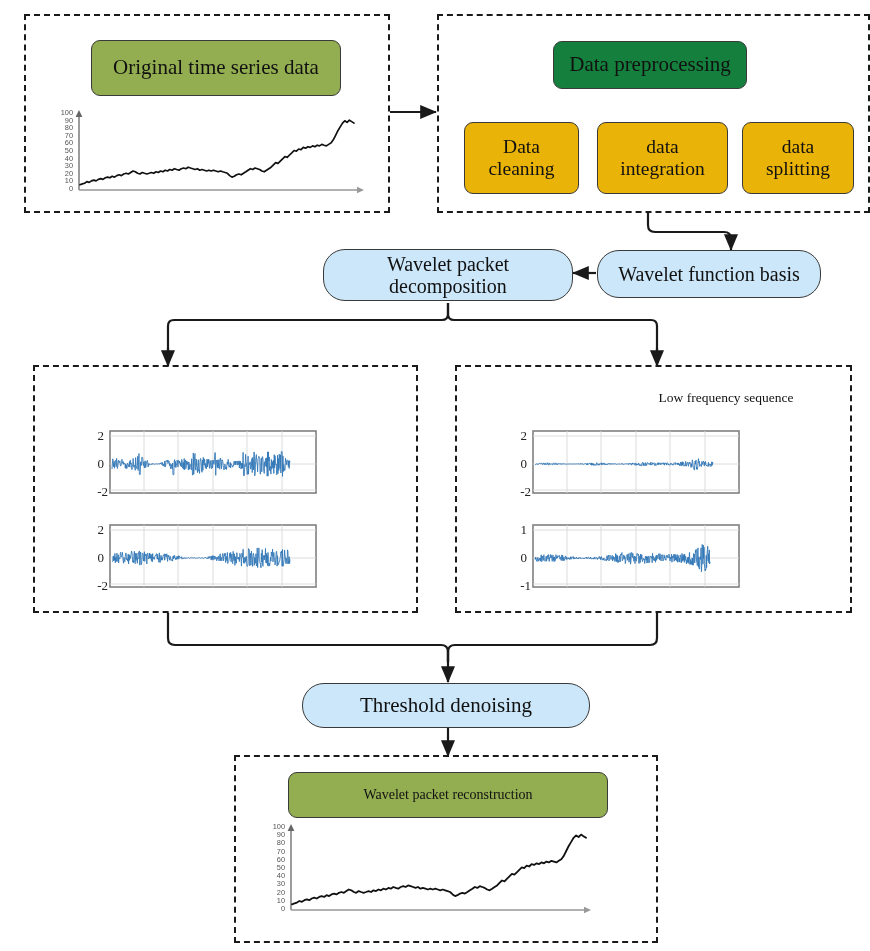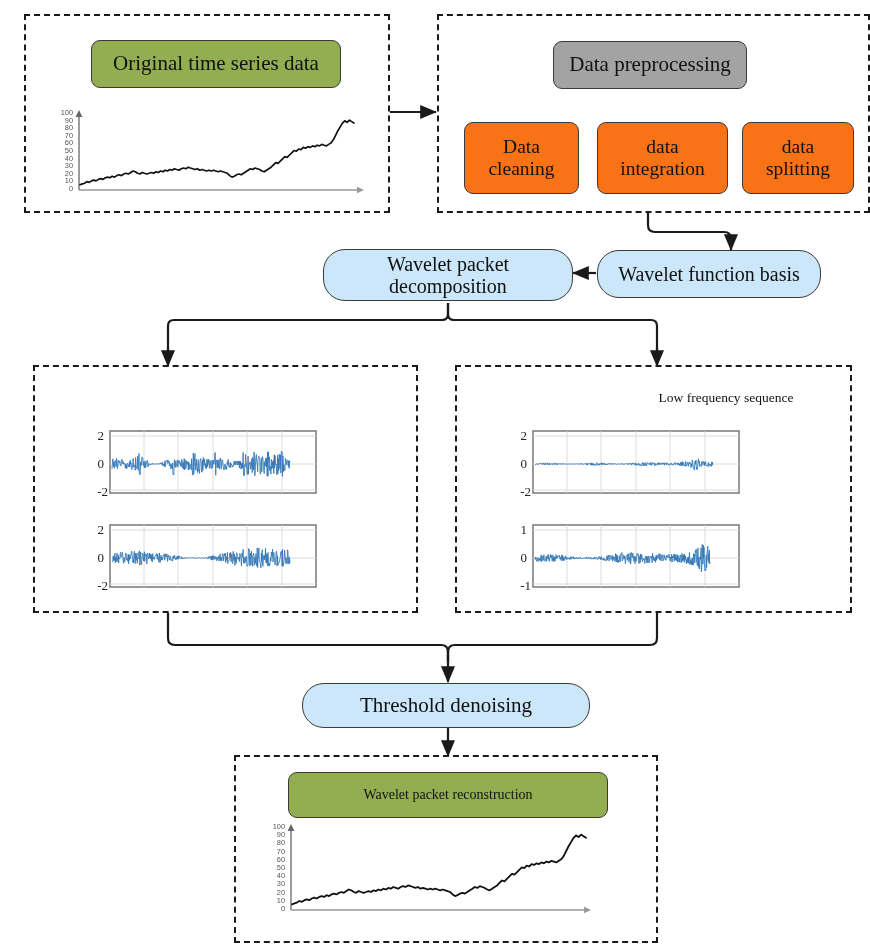--- a/index.html
+++ b/index.html
@@ -8,22 +8,22 @@
   #stage{position:absolute;left:0;top:0;width:870px;height:951px;}
 
   
   .dashgroup{position:absolute;border:2.5px dashed #1a1a1a;box-sizing:border-box;background:transparent;}
 
   
   .node{position:absolute;box-sizing:border-box;border:1.6px solid #3a3a3a;
         border-radius:9px;display:flex;align-items:center;justify-content:center;
         text-align:center;line-height:1.12;padding:2px 6px;}
   .node.green{background:#93AD51;}
-  .node.yellow-dark{background:#a3a3a3;}
-  .node.yellow-light{background:#f97316;}
+  .node.yellow-dark{background:#15803d;}
+  .node.yellow-light{background:#eab308;}
   .node.blue{background:#CBE7F9;border-radius:22px;}
 
   .panel-title{position:absolute;text-align:center;font-size:13.5px;color:#111;}
 
   svg.layer{position:absolute;left:0;top:0;width:870px;height:951px;overflow:visible;pointer-events:none;}
   .mini{position:absolute;}
 </style>
 </head>
 <body>
 
@@ -59,21 +59,21 @@
   <div class="dashgroup" style="left:24px;top:14px;width:366px;height:199px;"></div>
 
   <div class="dashgroup" style="left:437px;top:14px;width:433px;height:199px;"></div>
 
   <div class="dashgroup" style="left:33px;top:365px;width:385px;height:248px;"></div>
 
   <div class="dashgroup" style="left:455px;top:365px;width:397px;height:248px;"></div>
 
   <div class="dashgroup" style="left:234px;top:755px;width:424px;height:188px;"></div>
 
-  <div class="node green" style="left:91px;top:40px;width:250px;height:48px;font-size:21px;">Original time series data</div>
+  <div class="node green" style="left:91px;top:40px;width:250px;height:56px;font-size:21px;">Original time series data</div>
 
   <div class="node yellow-dark" style="left:553px;top:41px;width:194px;height:48px;font-size:21px;">Data preprocessing</div>
 
   <div class="node yellow-light" style="left:464px;top:122px;width:115px;height:72px;font-size:19.5px;white-space:pre-line;">Data
 cleaning</div>
 
   <div class="node yellow-light" style="left:597px;top:122px;width:131px;height:72px;font-size:19.5px;white-space:pre-line;">data
 integration</div>
 
   <div class="node yellow-light" style="left:742px;top:122px;width:112px;height:72px;font-size:19.5px;white-space:pre-line;">data

